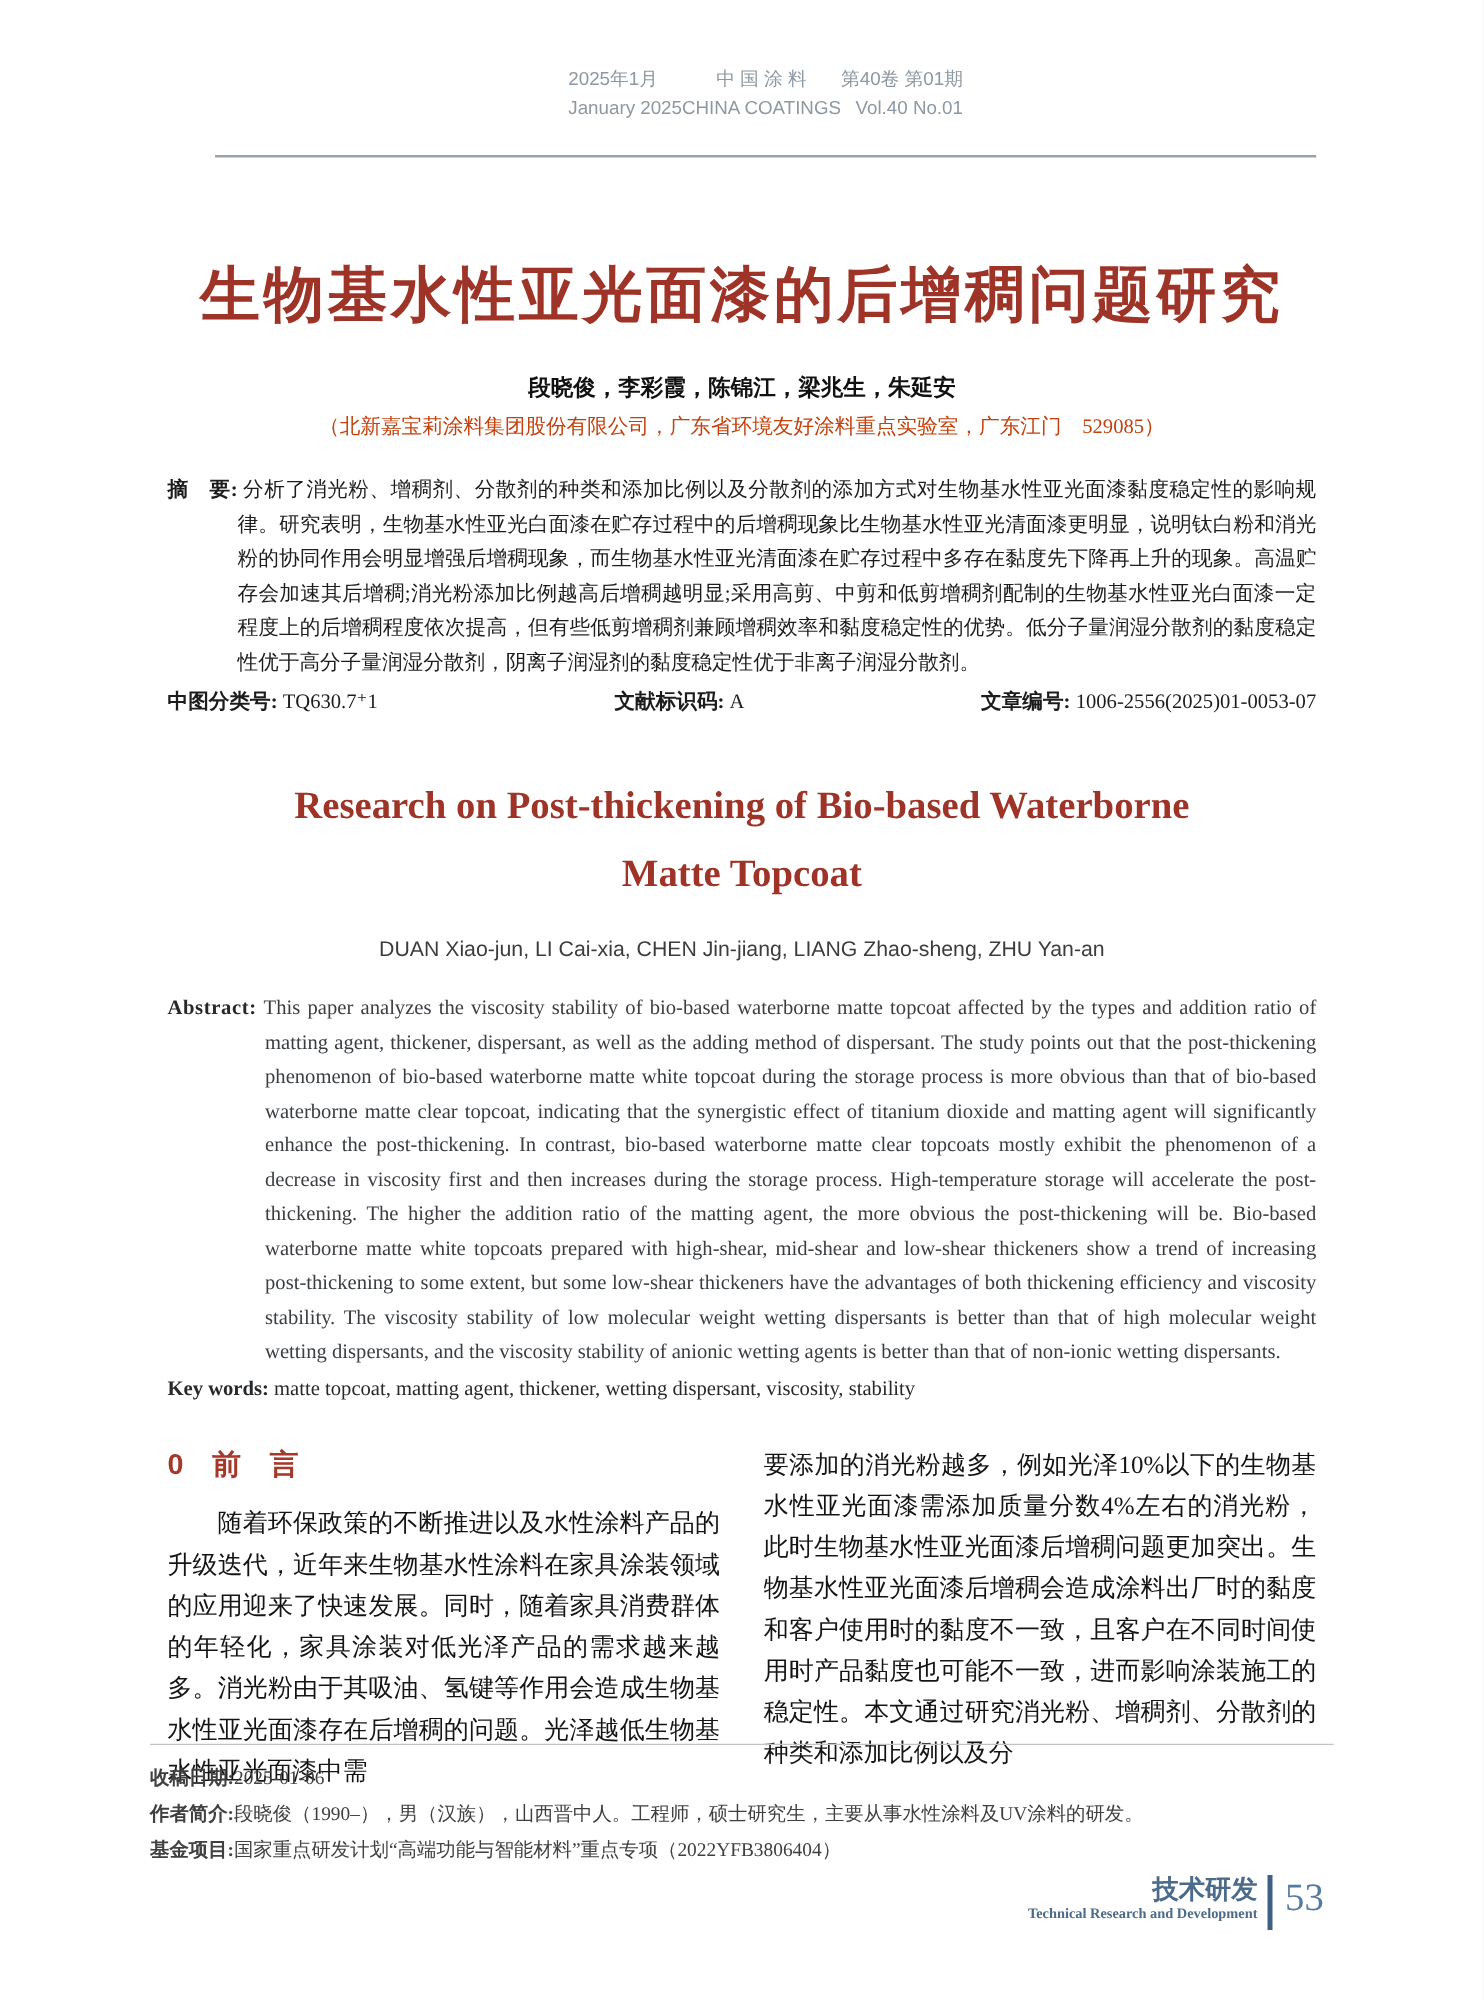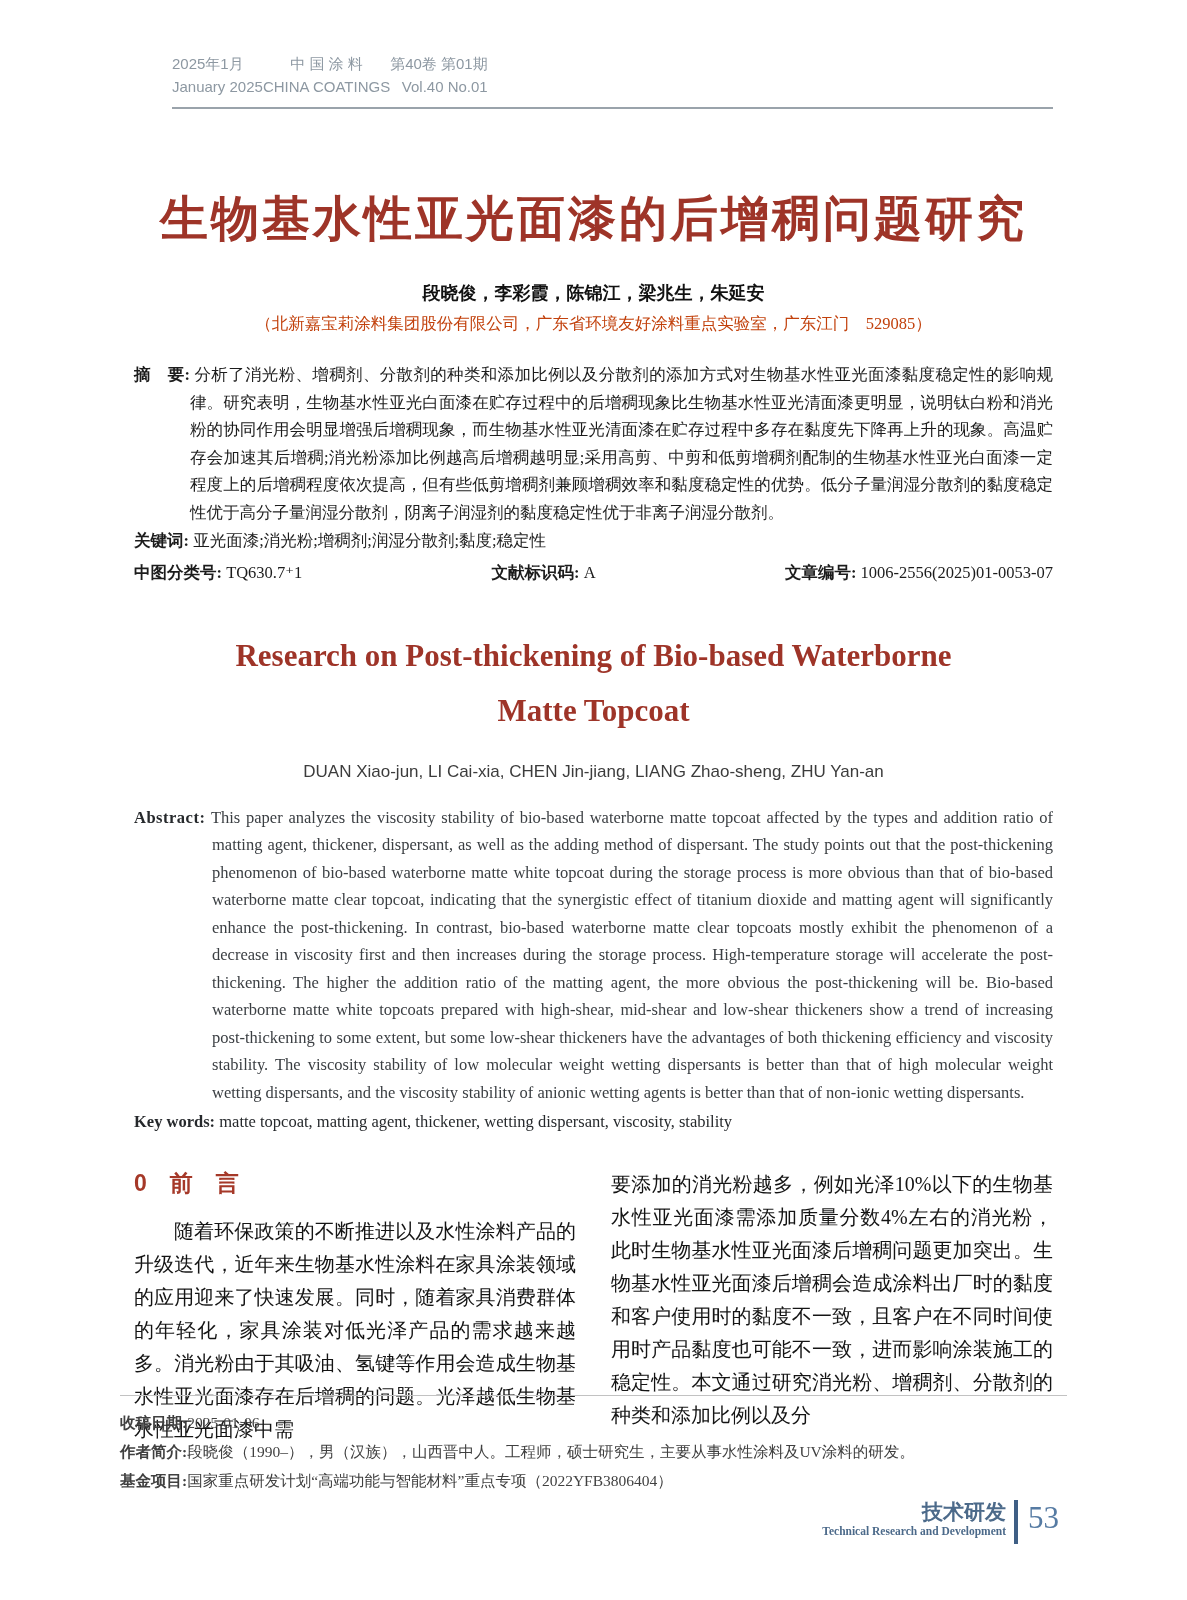--- a/index.html
+++ b/index.html
@@ -10,23 +10,23 @@
     position: relative;
     margin: 0 auto;
     overflow: hidden;
     font-family: "Liberation Serif", "DejaVu Serif", serif;
     color: #1c1c1c;
   }
   .content { padding: 52px 134px 0 134px; }
 
   
   .jheader {
-    display: flex; justify-content: flex-start; align-items: flex-end;
+    display: flex; justify-content: center; align-items: flex-end;
     border-bottom: 2px solid #9aa3ab;
-    padding-bottom: 9px;
+    padding-bottom: 26px;
     font-family: "Liberation Sans", "DejaVu Sans", sans-serif;
     color: #8d98a2;
     font-size: 15px; line-height: 23px; margin-left: 38px;
   }
   .jheader .col { display: flex; flex-direction: column; }
   .jheader .col.center { text-align: center; }
   .jheader .col.right { text-align: right; }
 
   
   .title-zh {
@@ -181,21 +181,20 @@
         <span>Vol.40 No.01</span>
       </div>
     </div>
 
     <h1 class="title-zh">生物基水性亚光面漆的后增稠问题研究</h1>
     <div class="authors-zh">段晓俊，李彩霞，陈锦江，梁兆生，朱延安</div>
     <div class="affil-zh">（北新嘉宝莉涂料集团股份有限公司，广东省环境友好涂料重点实验室，广东江门　529085）</div>
 
     <p class="abstract-zh"><span class="lbl">摘　要:</span> <span>分析了消光粉、增稠剂、分散剂的种类和添加比例以及分散剂的添加方式对生物基水性亚光面漆黏度稳定性的影响规律。研究表明，生物基水性亚光白面漆在贮存过程中的后增稠现象比生物基水性亚光清面漆更明显，说明钛白粉和消光粉的协同作用会明显增强后增稠现象，而生物基水性亚光清面漆在贮存过程中多存在黏度先下降再上升的现象。高温贮存会加速其后增稠;消光粉添加比例越高后增稠越明显;采用高剪、中剪和低剪增稠剂配制的生物基水性亚光白面漆一定程度上的后增稠程度依次提高，但有些低剪增稠剂兼顾增稠效率和黏度稳定性的优势。低分子量润湿分散剂的黏度稳定性优于高分子量润湿分散剂，阴离子润湿剂的黏度稳定性优于非离子润湿分散剂。</span></p>
 
-    <p class="keywords-zh"><span class="lbl">关键词:</span> <span>亚光面漆;消光粉;增稠剂;润湿分散剂;黏度;稳定性</span></p>
 
     <div class="meta-row">
       <span><span class="lbl">中图分类号:</span> <span>TQ630.7⁺1</span></span>
       <span><span class="lbl">文献标识码:</span> <span>A</span></span>
       <span><span class="lbl">文章编号:</span> <span>1006-2556(2025)01-0053-07</span></span>
     </div>
 
     <div class="title-en">
       <div>Research on Post-thickening of Bio-based Waterborne</div>
       <div>Matte Topcoat</div>

